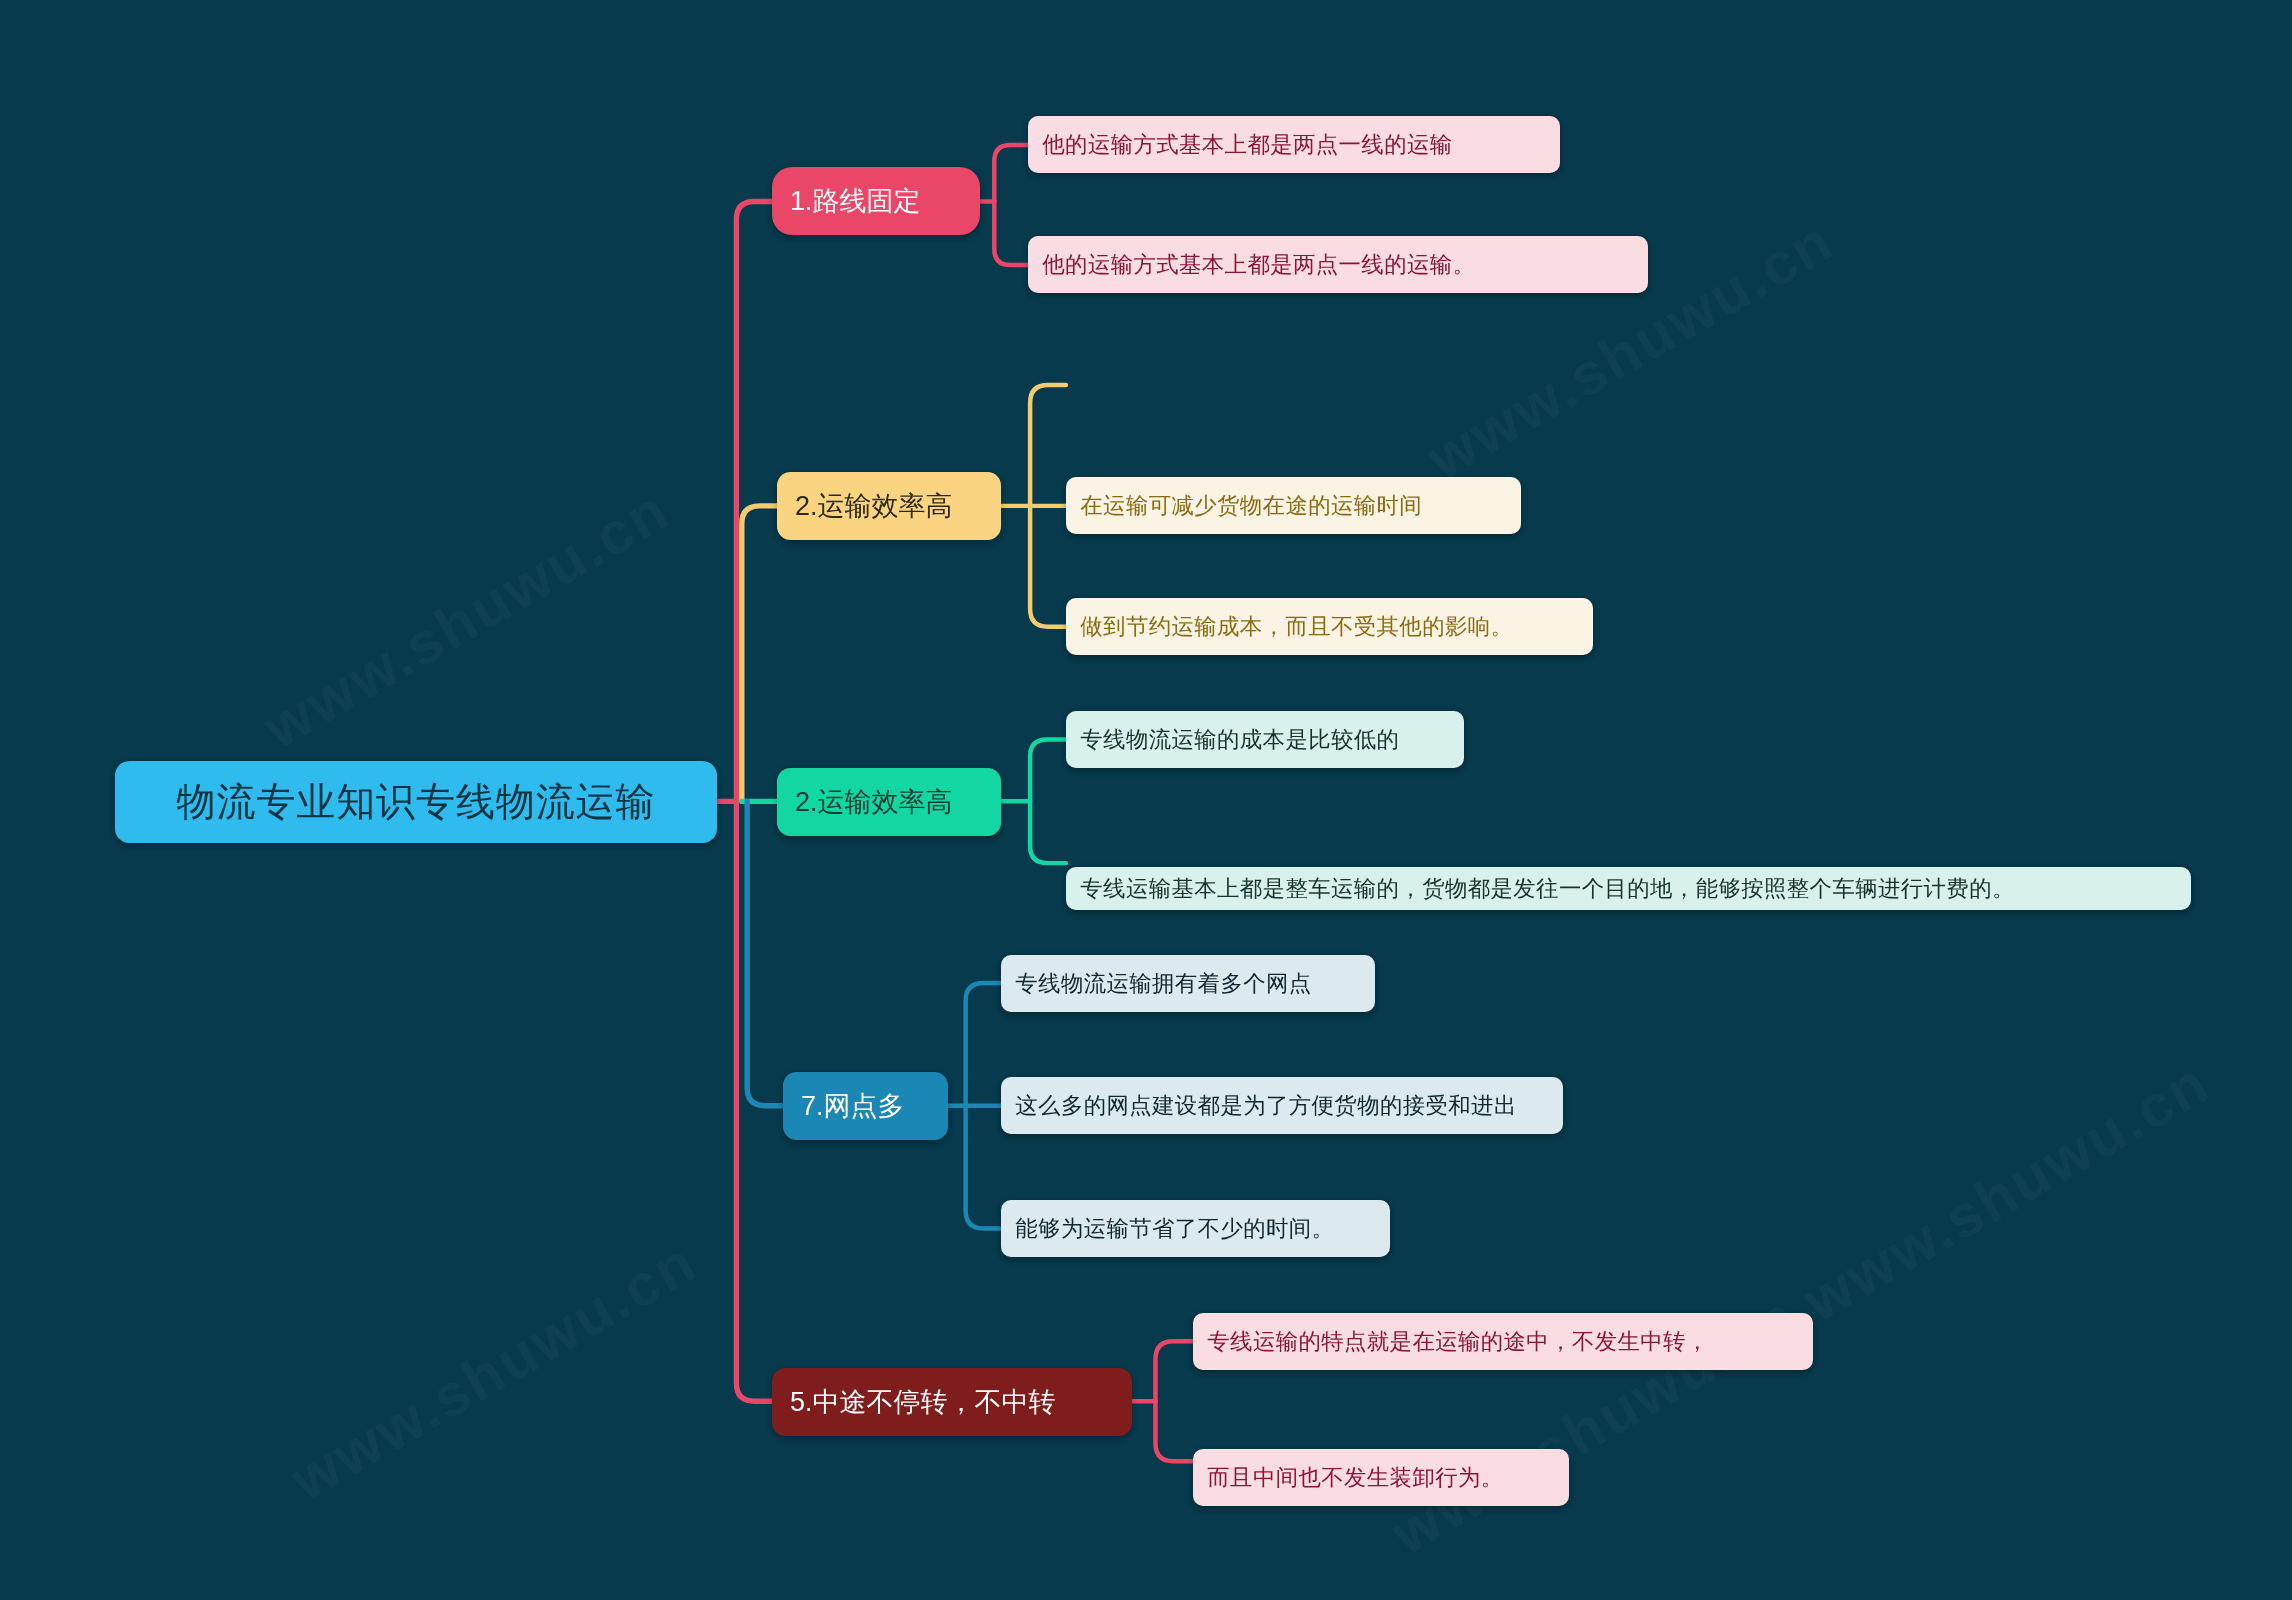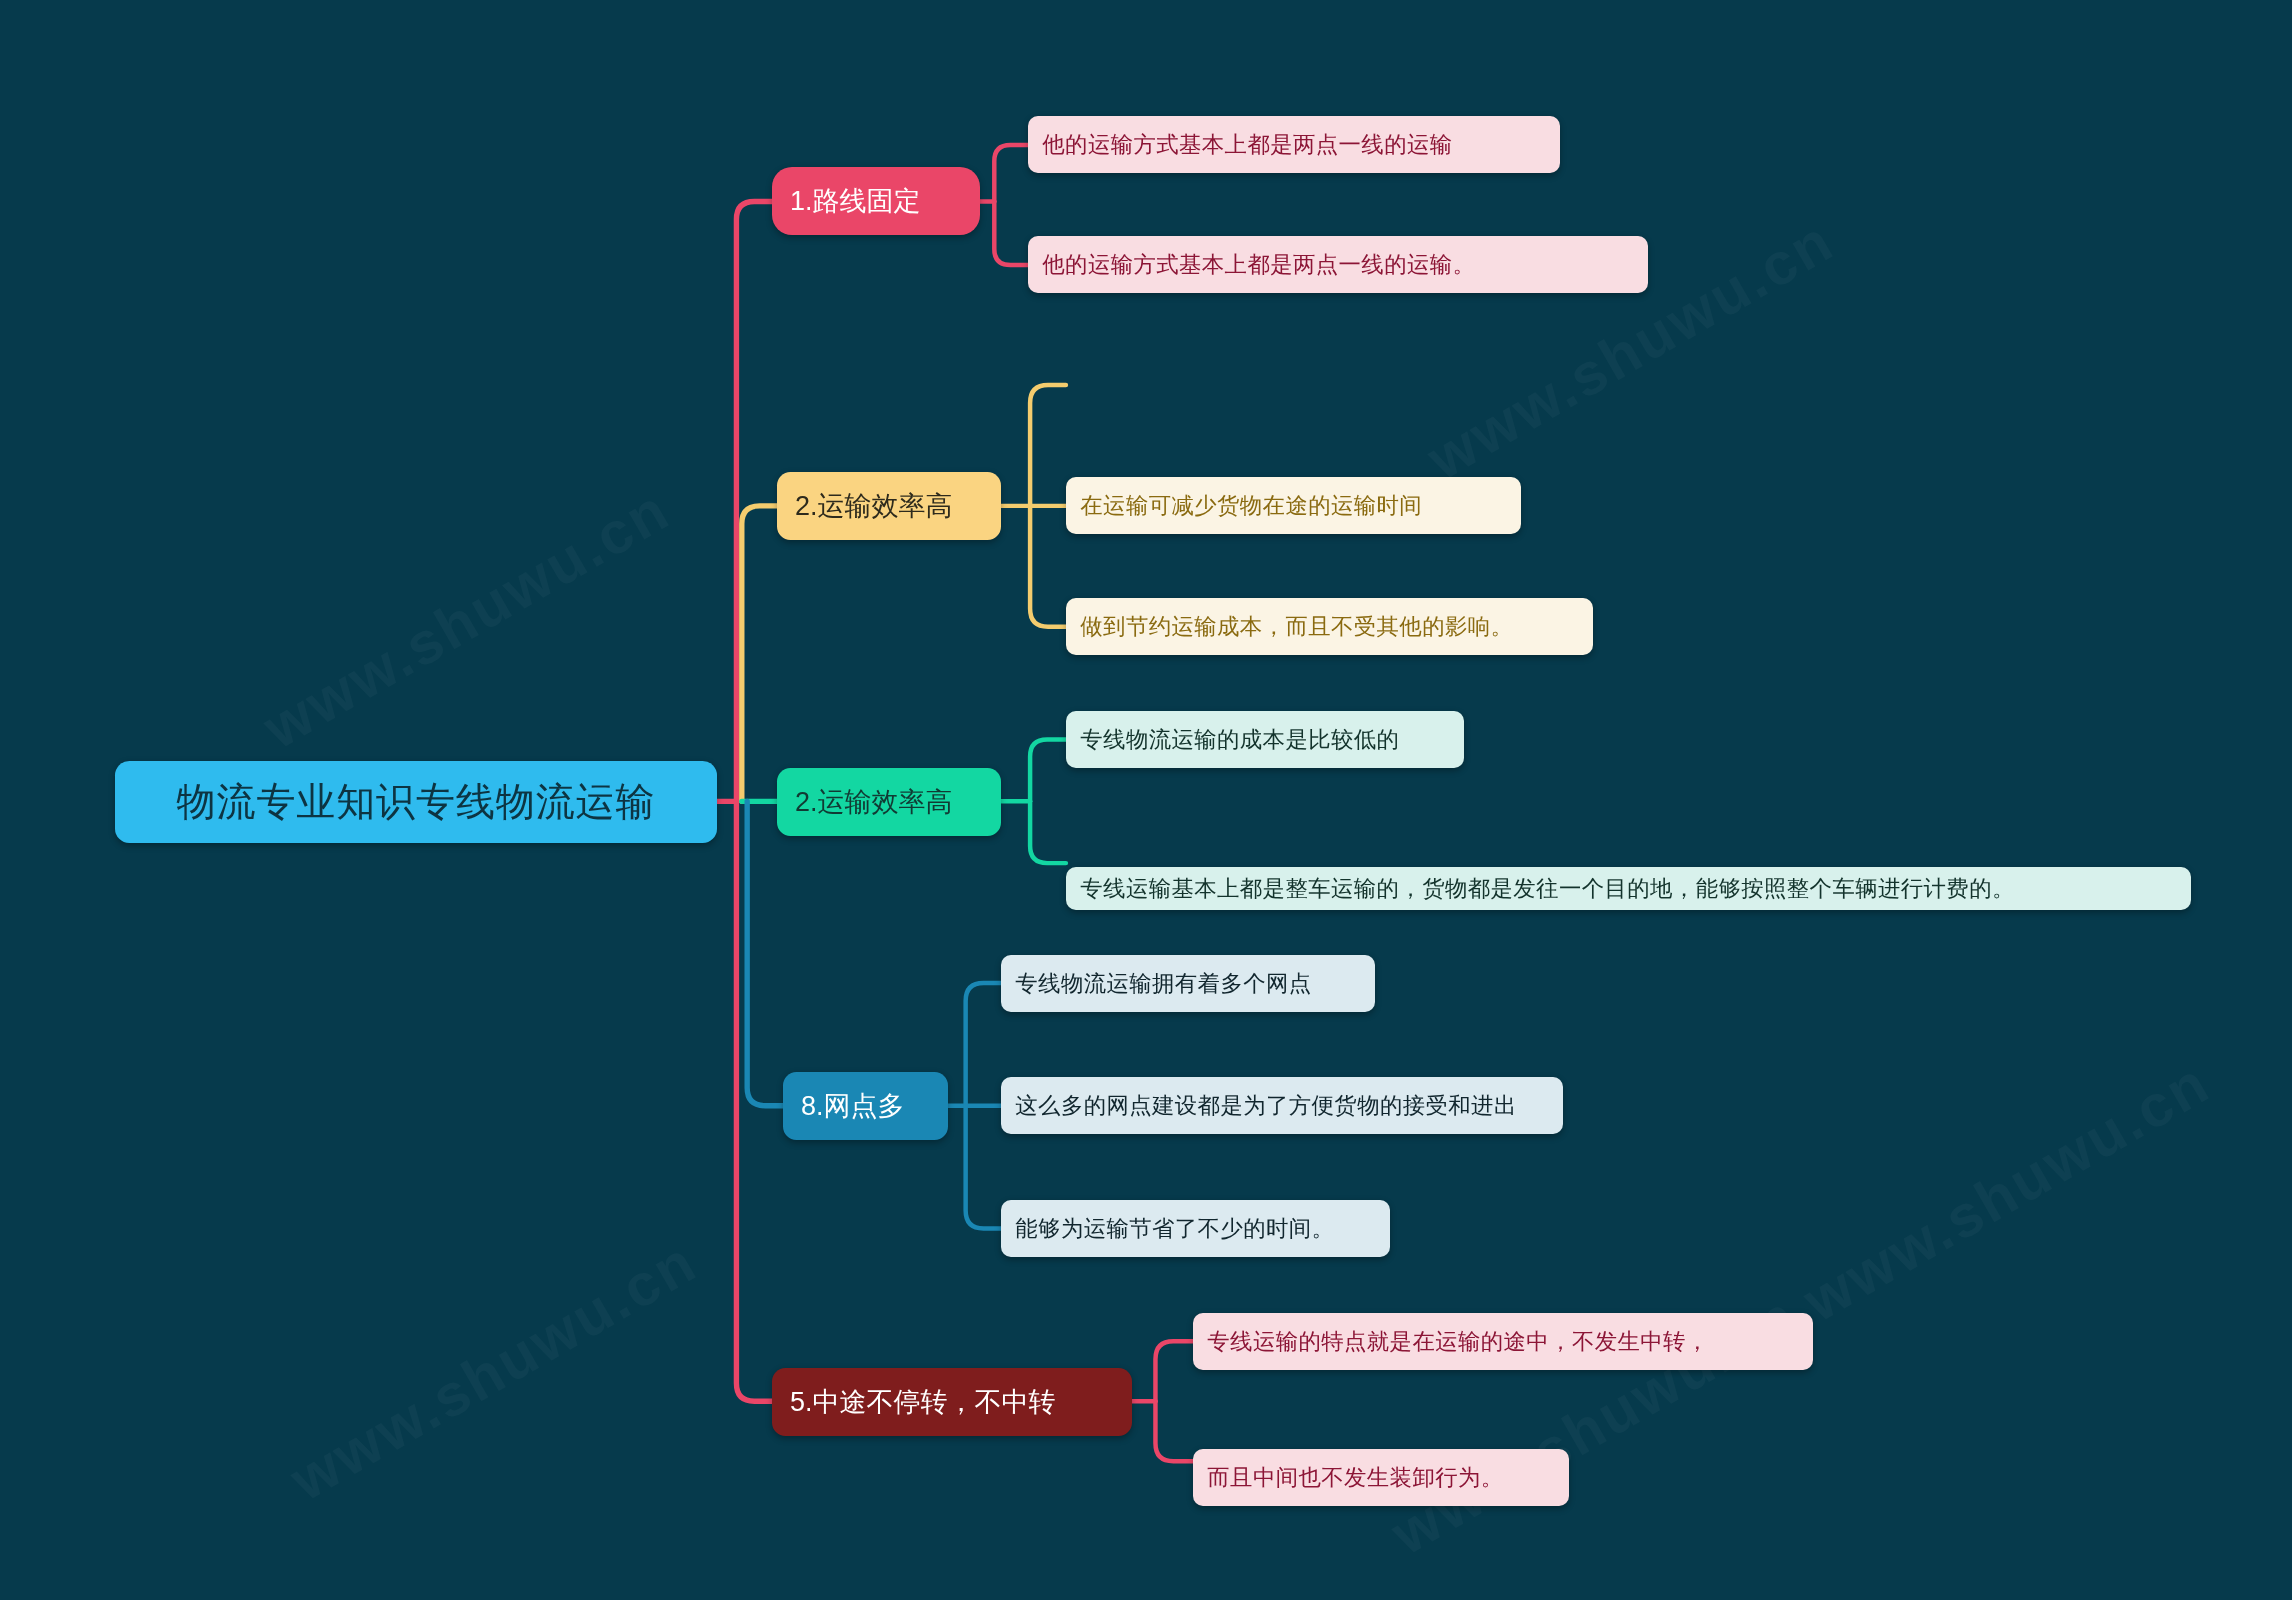--- a/index.html
+++ b/index.html
@@ -160,21 +160,21 @@
     <span>2.运输效率高</span>
   </div>
   <div class="node leaf l3" style="left:1066px; top:711px; width:398px; height:57px;">
     <span>专线物流运输的成本是比较低的</span>
   </div>
   <div class="node leaf l3" style="left:1066px; top:867px; width:1125px; height:43px;">
     <span>专线运输基本上都是整车运输的，货物都是发往一个目的地，能够按照整个车辆进行计费的。</span>
   </div>
 
   <div class="node branch b4" style="left:783px; top:1072px; width:165px; height:68px;">
-    <span>8.网点多</span>
+    <span>7.网点多</span>
   </div>
   <div class="node leaf l4" style="left:1001px; top:955px; width:374px; height:57px;">
     <span>专线物流运输拥有着多个网点</span>
   </div>
   <div class="node leaf l4" style="left:1001px; top:1077px; width:562px; height:57px;">
     <span>这么多的网点建设都是为了方便货物的接受和进出</span>
   </div>
   <div class="node leaf l4" style="left:1001px; top:1200px; width:389px; height:57px;">
     <span>能够为运输节省了不少的时间。</span>
   </div>

